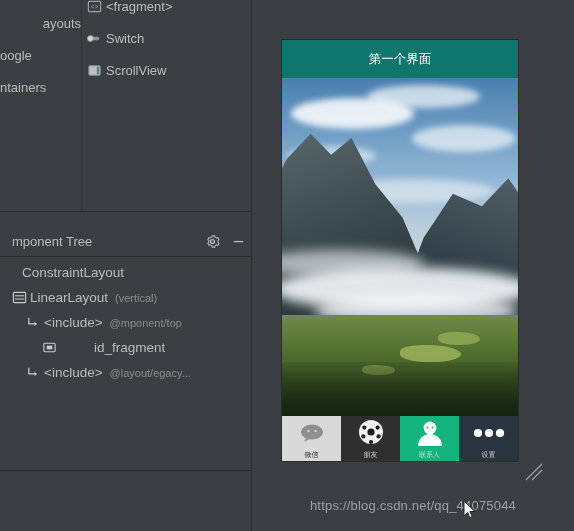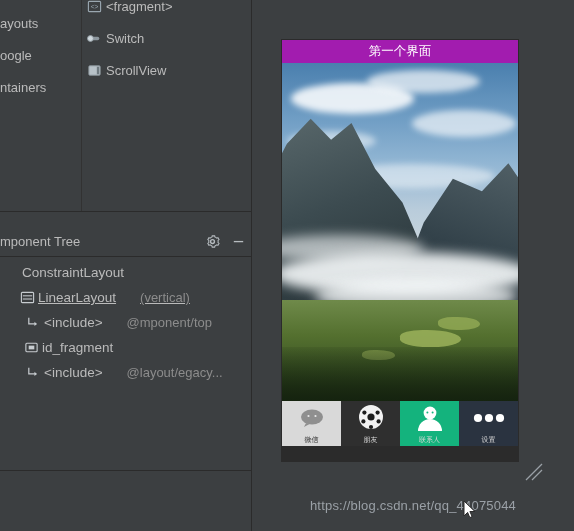--- a/index.html
+++ b/index.html
@@ -89,20 +89,21 @@
     display: flex;
     align-items: center;
     background: #3c3f41;
   }
   .ct-title {
     color: #bbbbbb;
     font-size: 13px;
     flex: 1 1 auto;
     white-space: nowrap;
     overflow: hidden;
+    padding-left: 12px;
   }
   .ct-btn {
     width: 26px;
     height: 26px;
     display: flex;
     align-items: center;
     justify-content: center;
     flex: none;
   }
   .ct-divider {
@@ -130,22 +131,22 @@
   .tree-row .tico {
     width: 22px;
     flex: none;
     display: flex;
     align-items: center;
     justify-content: center;
   }
   .tree-row .tlabel { flex: none; text-align: right; }
   .tree-row .tsub {
     color: #8c8c8c;
-    font-size: 13px;
-    margin-left: 24px;
+    font-size: 11px;
+    margin-left: 7px;
   }
   .tree-bottom-line {
     position: absolute;
     left: 0; top: 470px;
     width: 251px;
     height: 1px;
     background: #2b2b2b;
   }
 
   
@@ -161,22 +162,22 @@
     position: absolute;
     left: 30px;
     top: 40px;
     width: 236px;
     height: 421px;
     background: #2b2b2b;
     box-shadow: 0 0 0 1px #2b2b2b;
     overflow: hidden;
   }
   .device-titlebar {
-    height: 23px;
-    background: #a21caf;
+    height: 38px;
+    background: #0f766e;
     color: #ffffff;
     display: flex;
     align-items: center;
     justify-content: center;
     font-size: 12.5px;
   }
   
   .device-photo {
     position: relative;
     height: 338px;
@@ -297,21 +298,21 @@
 </style>
 </head>
 <body>
 
 <div id="root">
 
   <div class="left-panel">
 
     <div class="palette">
       <div class="palette-groups">
-        <div class="palette-group" style="margin-top:8px;">ayouts</div>
+        <div class="palette-group" style="margin-top:8px;text-align:right;">ayouts</div>
         <div class="palette-group">oogle</div>
         <div class="palette-group">ntainers</div>
       </div>
 
       <div class="palette-items">
         <div class="palette-item" style="margin-top:-10px;">
           <span class="ico">
             <svg width="15" height="15" viewBox="0 0 16 16">
               <rect x="1.5" y="2.5" width="13" height="11" rx="1" fill="none" stroke="#9aa7b0" stroke-width="1.2"></rect>
               <text x="8" y="11" font-size="7" fill="#9aa7b0" text-anchor="middle" font-family="Liberation Sans">&lt;&gt;</text>
@@ -359,21 +360,21 @@
     </div>
     <div class="ct-divider"></div>
 
     <div class="tree">
 
       <div class="tree-row" style="padding-left:0px;">
         <span class="tico"></span>
         <span class="tlabel">ConstraintLayout</span>
       </div>
 
-      <div class="tree-row" style="padding-left:16px;text-decoration:underline;">
+      <div class="tree-row" style="padding-left:8px;">
         <span class="tico">
           <svg width="15" height="15" viewBox="0 0 16 16">
             <rect x="1.5" y="2.5" width="13" height="11" rx="1" fill="none" stroke="#c7ccd0" stroke-width="1.2"></rect>
             <line x1="3" y1="6.2" x2="13" y2="6.2" stroke="#c7ccd0" stroke-width="1.1"></line>
             <line x1="3" y1="9.6" x2="13" y2="9.6" stroke="#c7ccd0" stroke-width="1.1"></line>
           </svg>
         </span>
         <span class="tlabel">LinearLayout</span>
         <span class="tsub">(vertical)</span>
       </div>
@@ -382,21 +383,21 @@
         <span class="tico">
           <svg width="15" height="15" viewBox="0 0 16 16">
             <path d="M3 3v6.5h8" fill="none" stroke="#c7ccd0" stroke-width="1.3"></path>
             <path d="M9 7.2l2.6 2.3L9 11.8z" fill="#c7ccd0"></path>
           </svg>
         </span>
         <span class="tlabel">&lt;include&gt;</span>
         <span class="tsub">@mponent/top</span>
       </div>
 
-      <div class="tree-row" style="padding-left:20px;">
+      <div class="tree-row" style="padding-left:38px;gap:34px;">
         <span class="tico">
           <svg width="15" height="15" viewBox="0 0 16 16">
             <rect x="2" y="3.5" width="12" height="9" rx="1" fill="none" stroke="#c7ccd0" stroke-width="1.2"></rect>
             <rect x="5" y="6" width="6" height="4" fill="#c7ccd0"></rect>
           </svg>
         </span>
         <span class="tlabel">id_fragment</span>
       </div>
 
       <div class="tree-row" style="padding-left:22px;">

